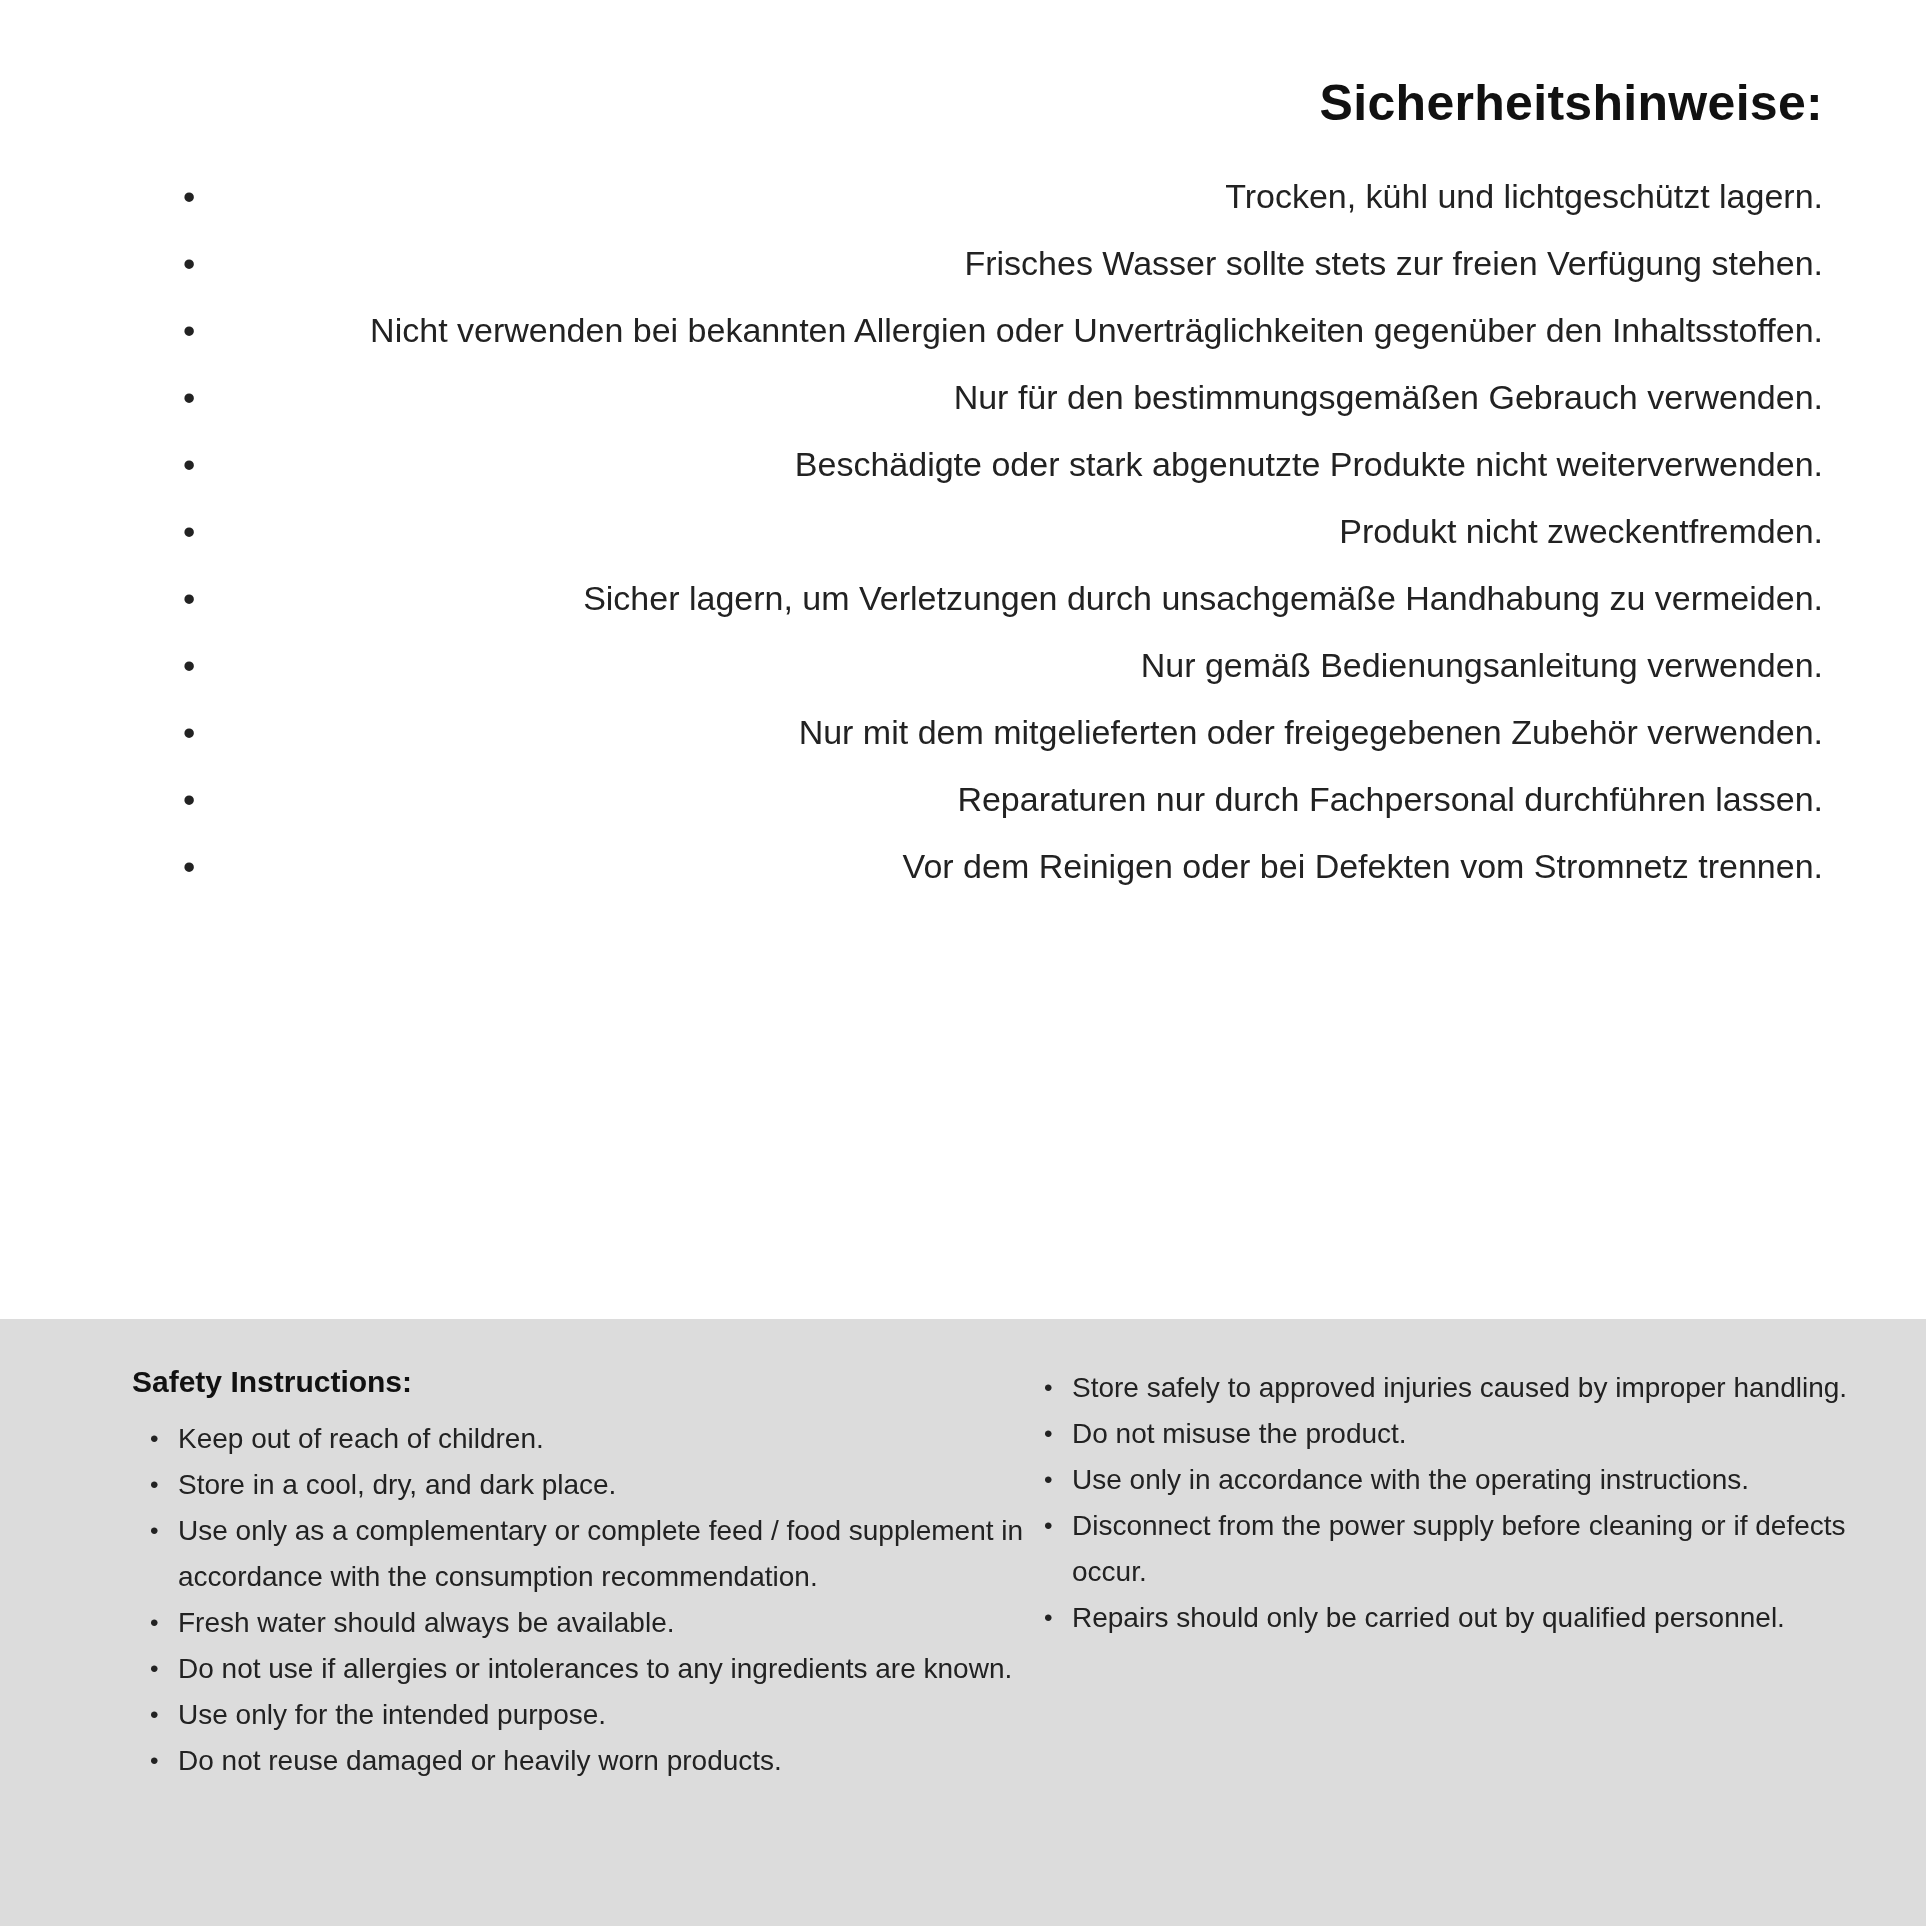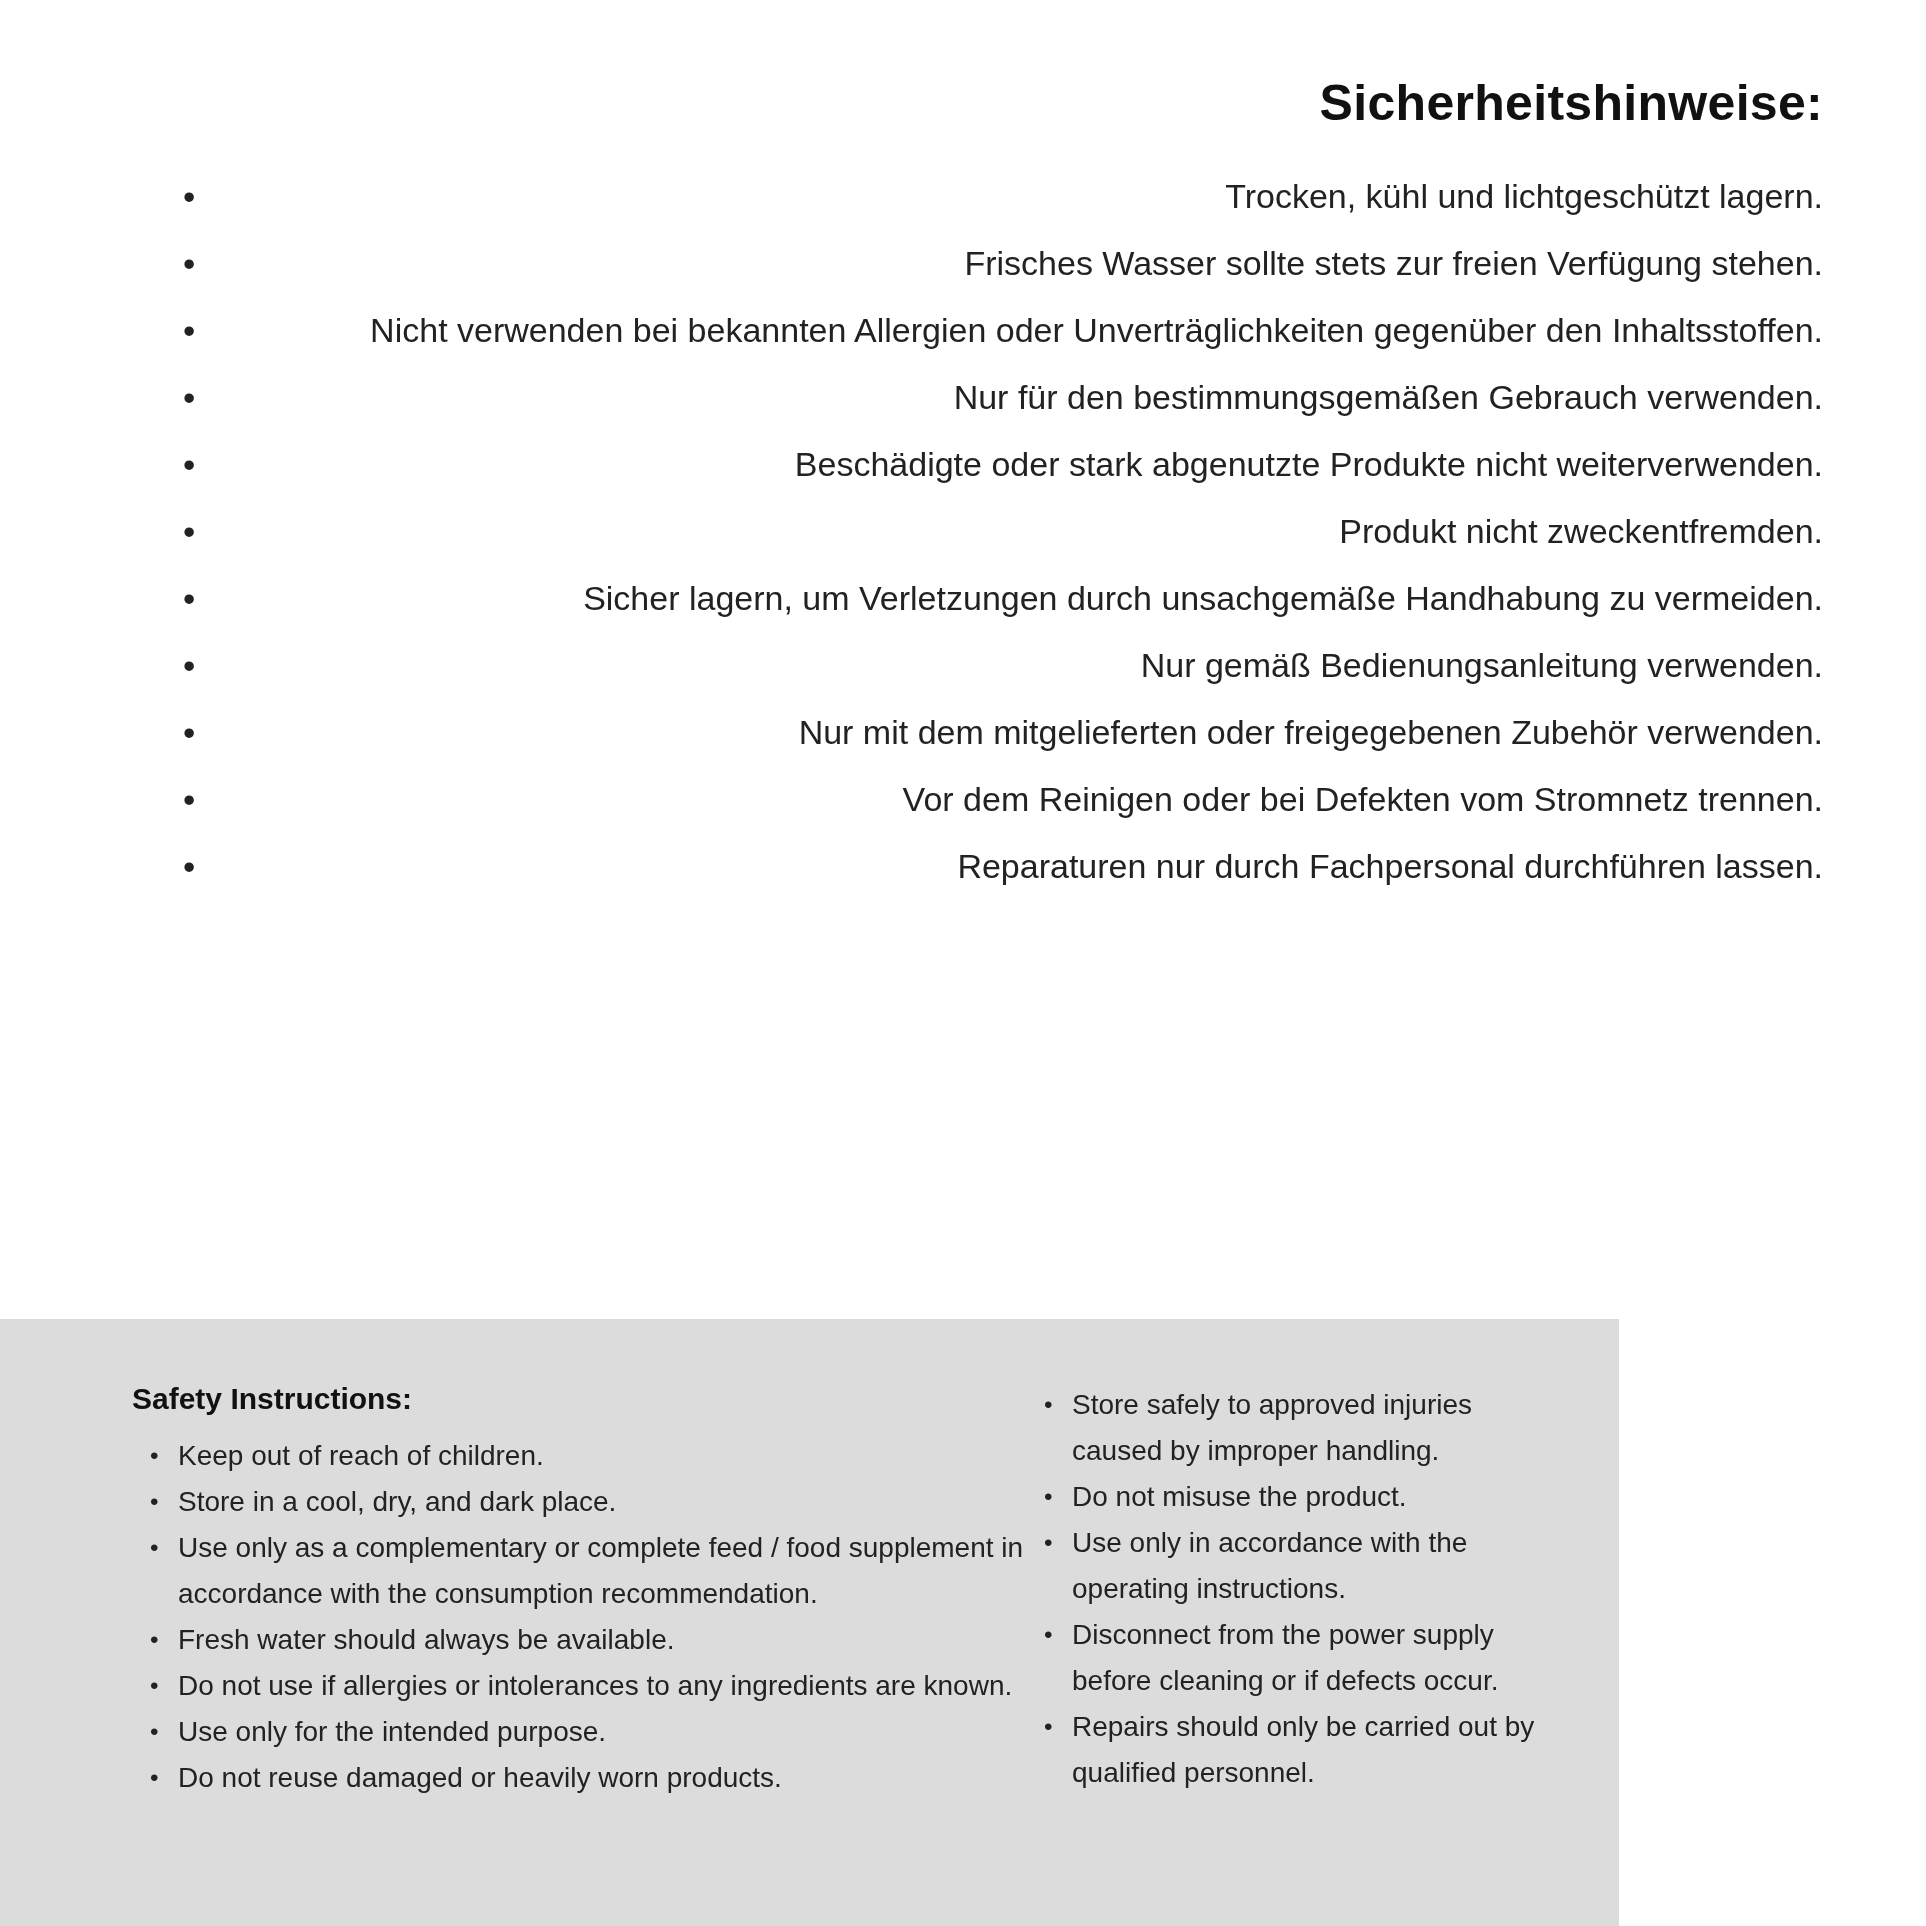--- a/index.html
+++ b/index.html
@@ -40,24 +40,24 @@
   .german-list li::before {
     content: "\2022";
     position: absolute;
     left: 0;
     top: 0;
     font-size: 35px;
     line-height: 67px;
     color: #222222;
   }
   .english-section {
-    width: 1619px;
+    width: 1926px;
     height: 607px;
     background: #dcdcdc;
-    padding: 63px 77px 0 132px;
+    padding: 46px 77px 0 132px;
     display: flex;
   }
   .col-left {
     width: 912px;
     flex: 0 0 auto;
   }
   .col-right {
     flex: 1 1 auto;
     padding-left: 0px;
   }
@@ -99,22 +99,22 @@
   <ul class="german-list">
     <li>Trocken, kühl und lichtgeschützt lagern.</li>
     <li>Frisches Wasser sollte stets zur freien Verfügung stehen.</li>
     <li>Nicht verwenden bei bekannten Allergien oder Unverträglichkeiten gegenüber den Inhaltsstoffen.</li>
     <li>Nur für den bestimmungsgemäßen Gebrauch verwenden.</li>
     <li>Beschädigte oder stark abgenutzte Produkte nicht weiterverwenden.</li>
     <li>Produkt nicht zweckentfremden.</li>
     <li>Sicher lagern, um Verletzungen durch unsachgemäße Handhabung zu vermeiden.</li>
     <li>Nur gemäß Bedienungsanleitung verwenden.</li>
     <li>Nur mit dem mitgelieferten oder freigegebenen Zubehör verwenden.</li>
+    <li>Reparaturen nur durch Fachpersonal durchführen lassen.</li>
     <li>Vor dem Reinigen oder bei Defekten vom Stromnetz trennen.</li>
-    <li>Reparaturen nur durch Fachpersonal durchführen lassen.</li>
   </ul>
 </div>
 
 <div class="english-section">
   <div class="col-left">
     <h2 class="english-title">Safety Instructions:</h2>
     <ul class="english-list">
       <li>Keep out of reach of children.</li>
       <li>Store in a cool, dry, and dark place.</li>
       <li>Use only as a complementary or complete feed / food supplement in accordance with the consumption recommendation.</li>

